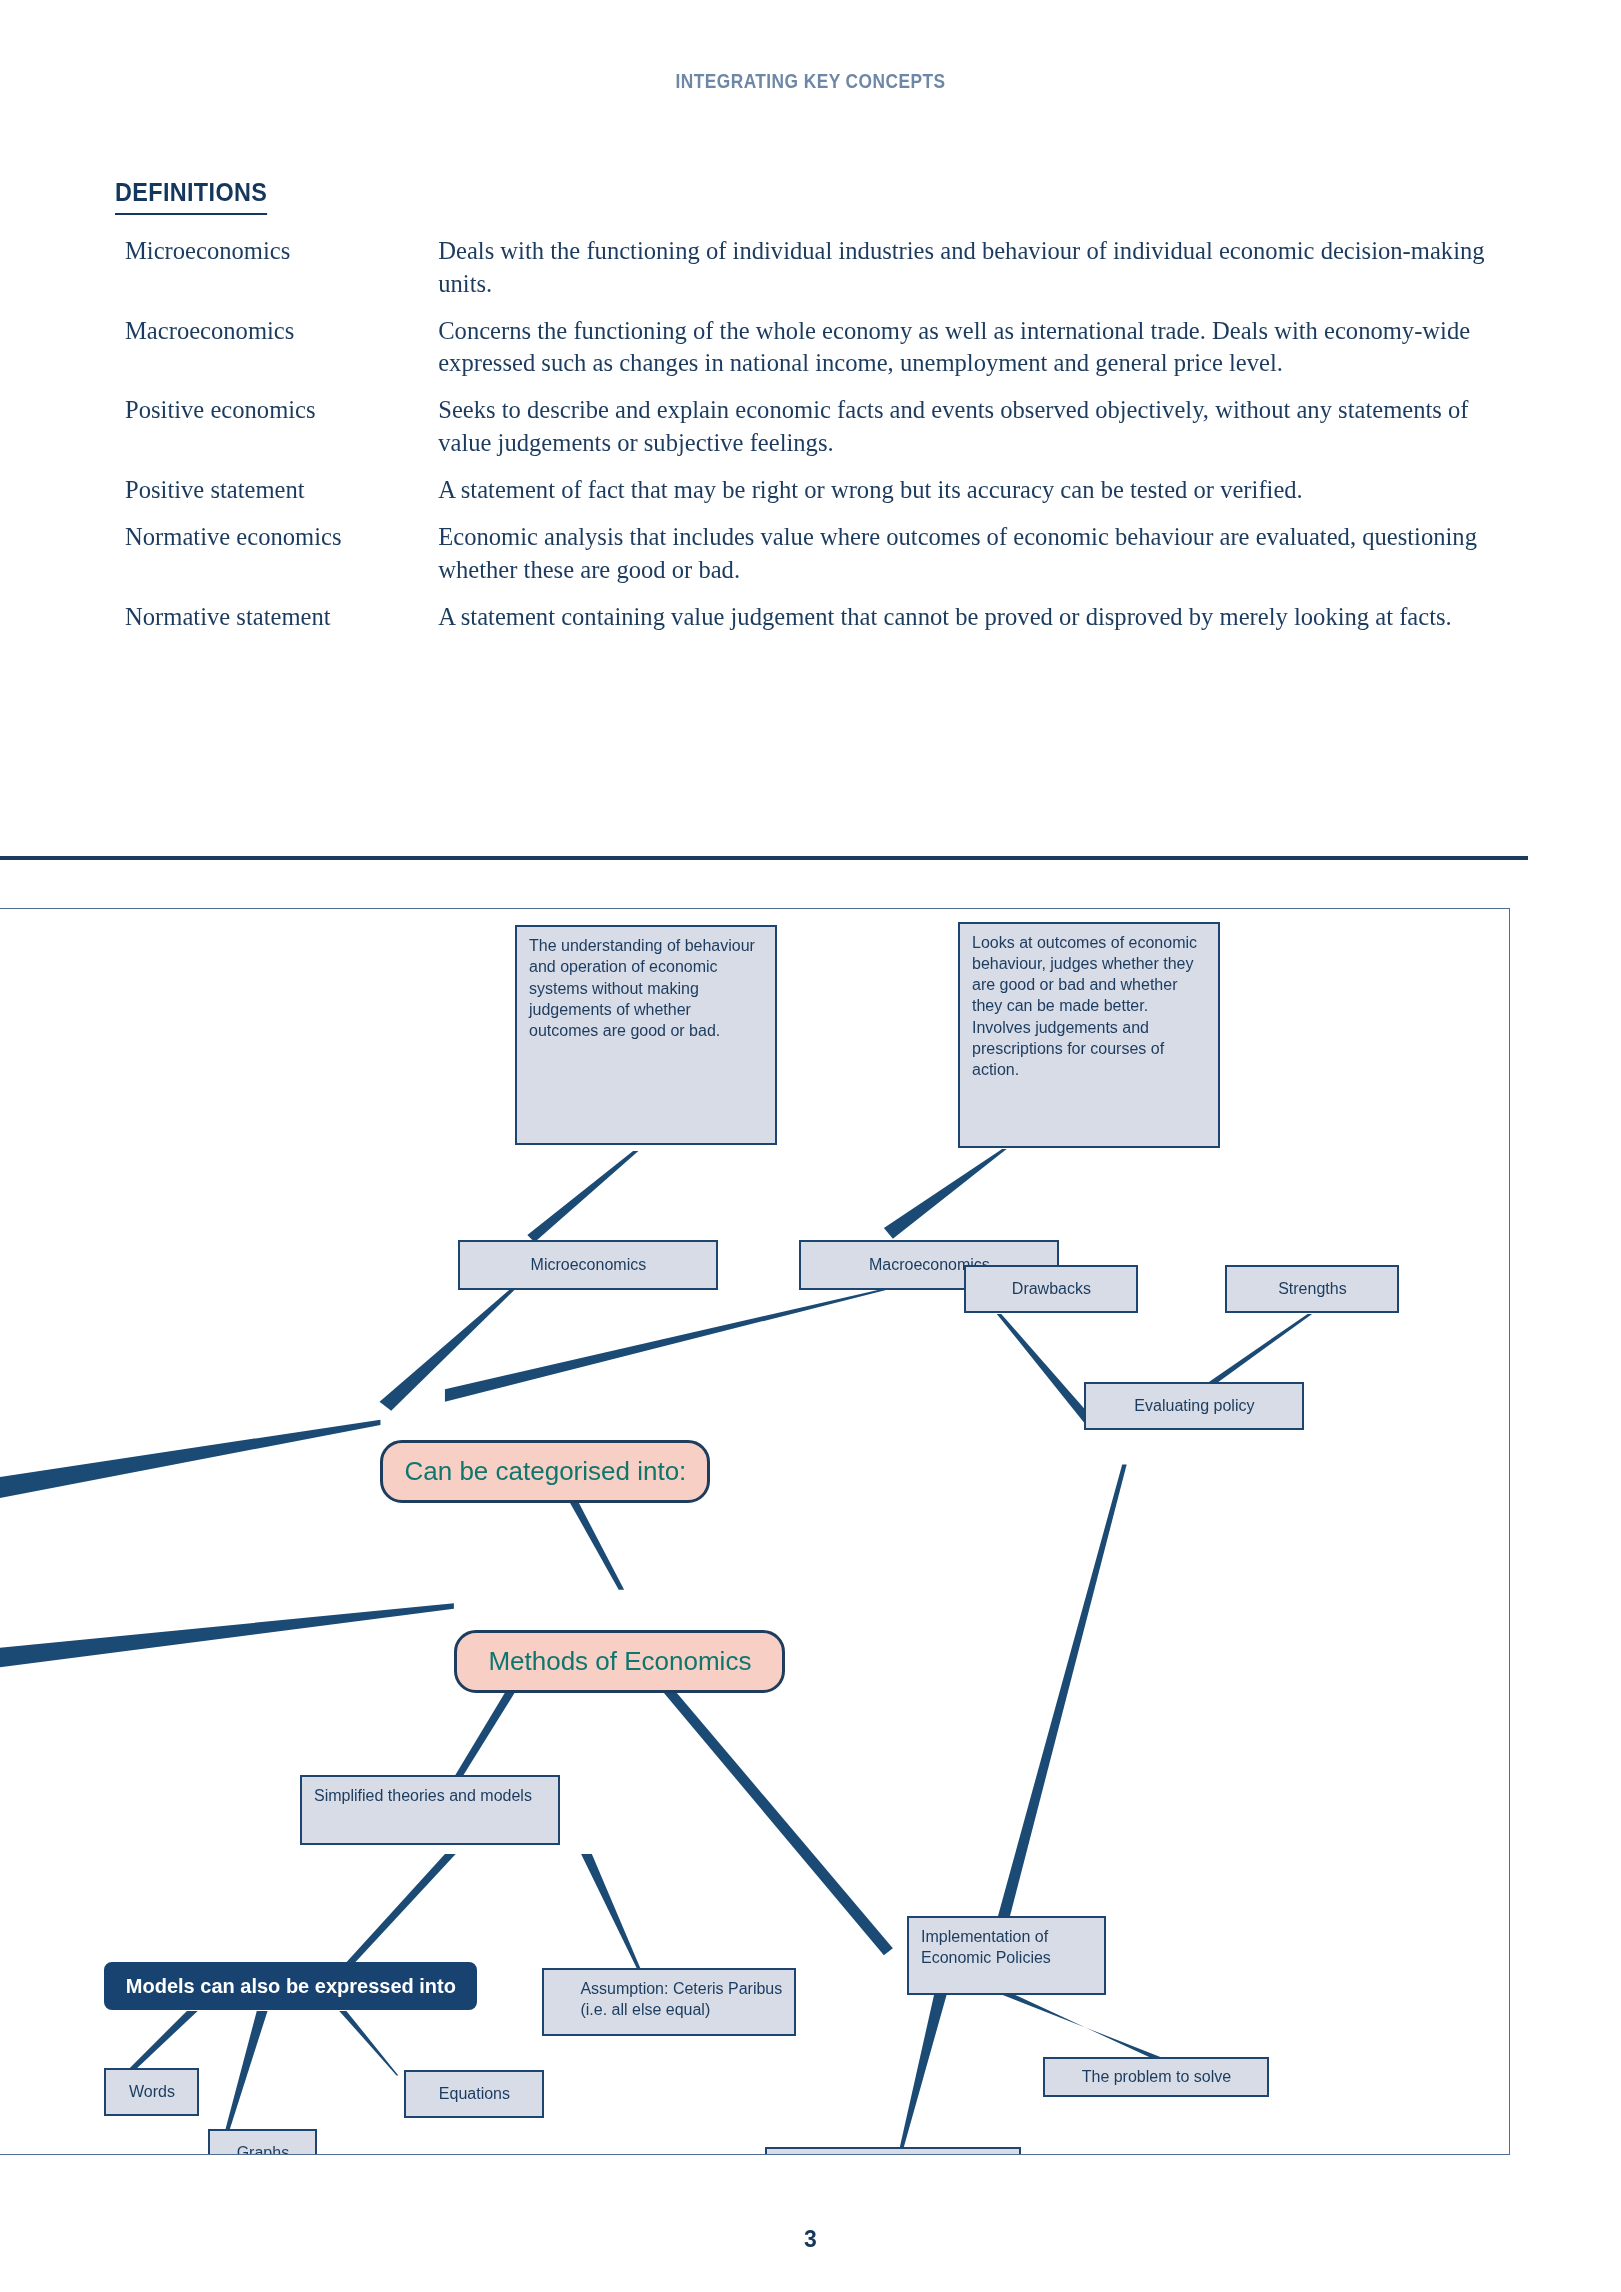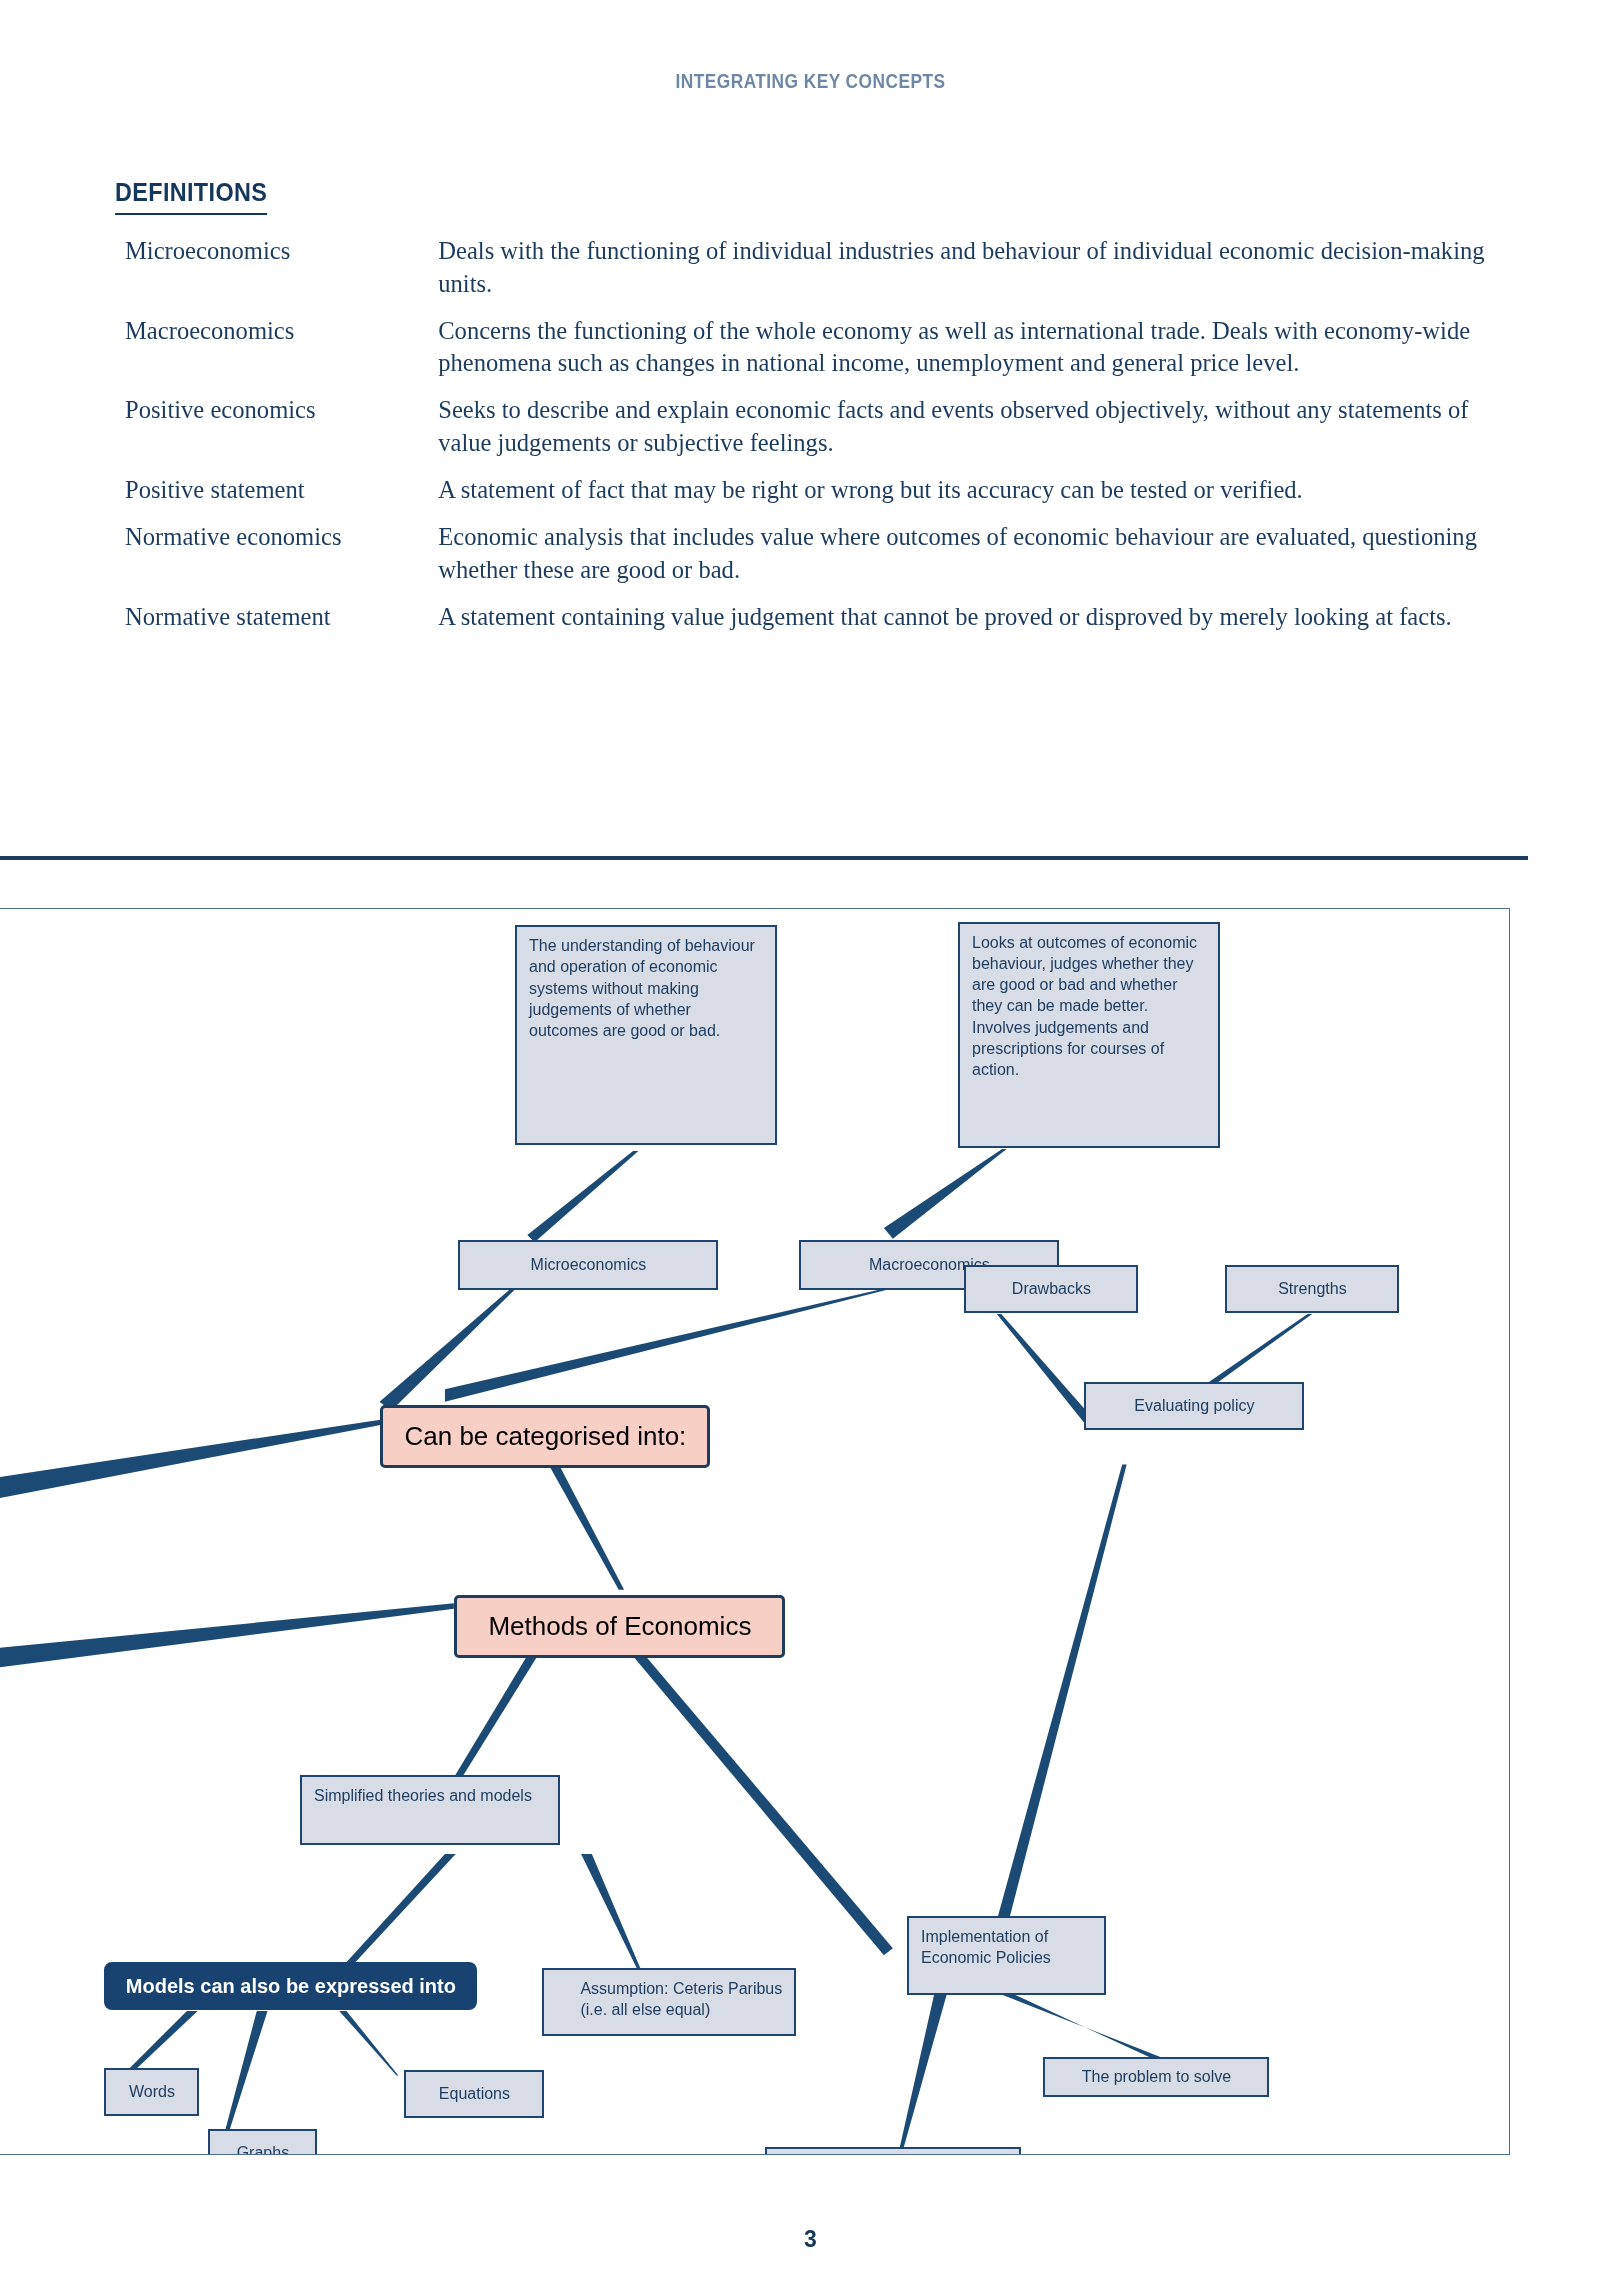--- a/index.html
+++ b/index.html
@@ -125,25 +125,26 @@
     border: 2.7px solid #1e4470;
     color: #1b3b5f;
     padding: 8px 11.6px;
   }
   .node-rect.center-text {
     justify-content: center;
   }
   .node-pill {
     background: #f8cfc4;
     border: 3.6px solid #1d3c5e;
-    border-radius: 5px;
-    color: #000000;
+    border-radius: 22px;
+    color: #0f766e;
     font-size: 26px;
     padding: 9px 19.7px;
     justify-content: center;
+    margin-top: 35px;
   }
   .node-pill-dark {
     background: #184370;
     border: 2.7px solid #184370;
     border-radius: 10.7px;
     color: #ffffff;
     font-weight: bold;
     font-size: 20px;
     padding: 8px 16px;
     justify-content: center;
@@ -172,21 +173,21 @@
 </div>
 
 <table class="defs-table">
   <tbody>
     <tr>
       <td class="defs-term">Microeconomics</td>
       <td class="defs-desc">Deals with the functioning of individual industries and behaviour of individual economic decision-making units.</td>
     </tr>
     <tr>
       <td class="defs-term">Macroeconomics</td>
-      <td class="defs-desc">Concerns the functioning of the whole economy as well as international trade. Deals with economy-wide phenomena such as changes in national income, unemployment and general price level.</td>
+      <td class="defs-desc">Concerns the functioning of the whole economy as well as international trade. Deals with economy-wide expressed such as changes in national income, unemployment and general price level.</td>
     </tr>
     <tr>
       <td class="defs-term">Positive economics</td>
       <td class="defs-desc">Seeks to describe and explain economic facts and events observed objectively, without any statements of value judgements or subjective feelings.</td>
     </tr>
     <tr>
       <td class="defs-term">Positive statement</td>
       <td class="defs-desc">A statement of fact that may be right or wrong but its accuracy can be tested or verified.</td>
     </tr>
     <tr>

